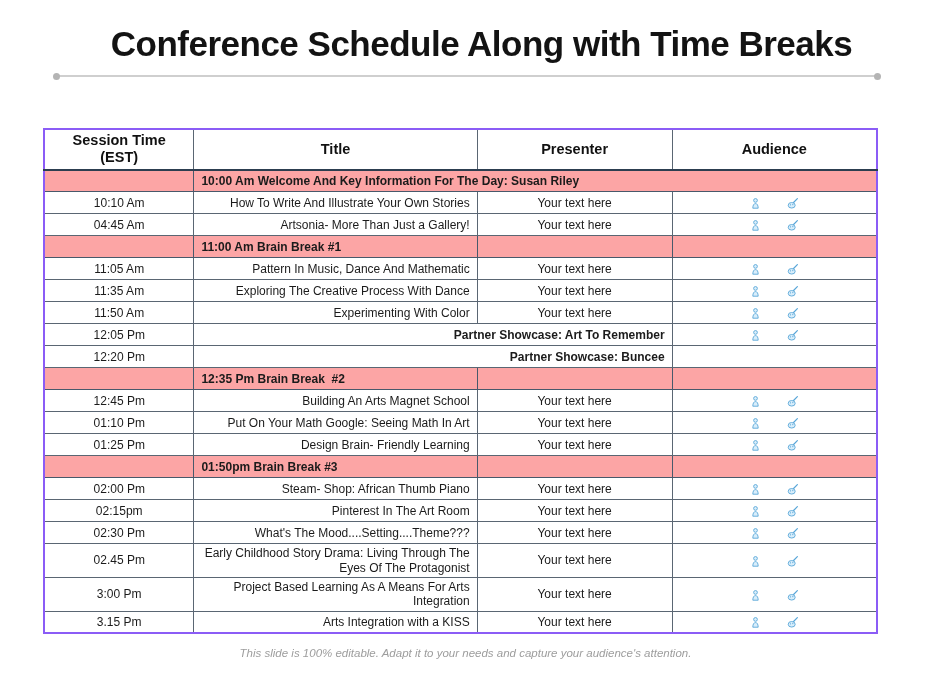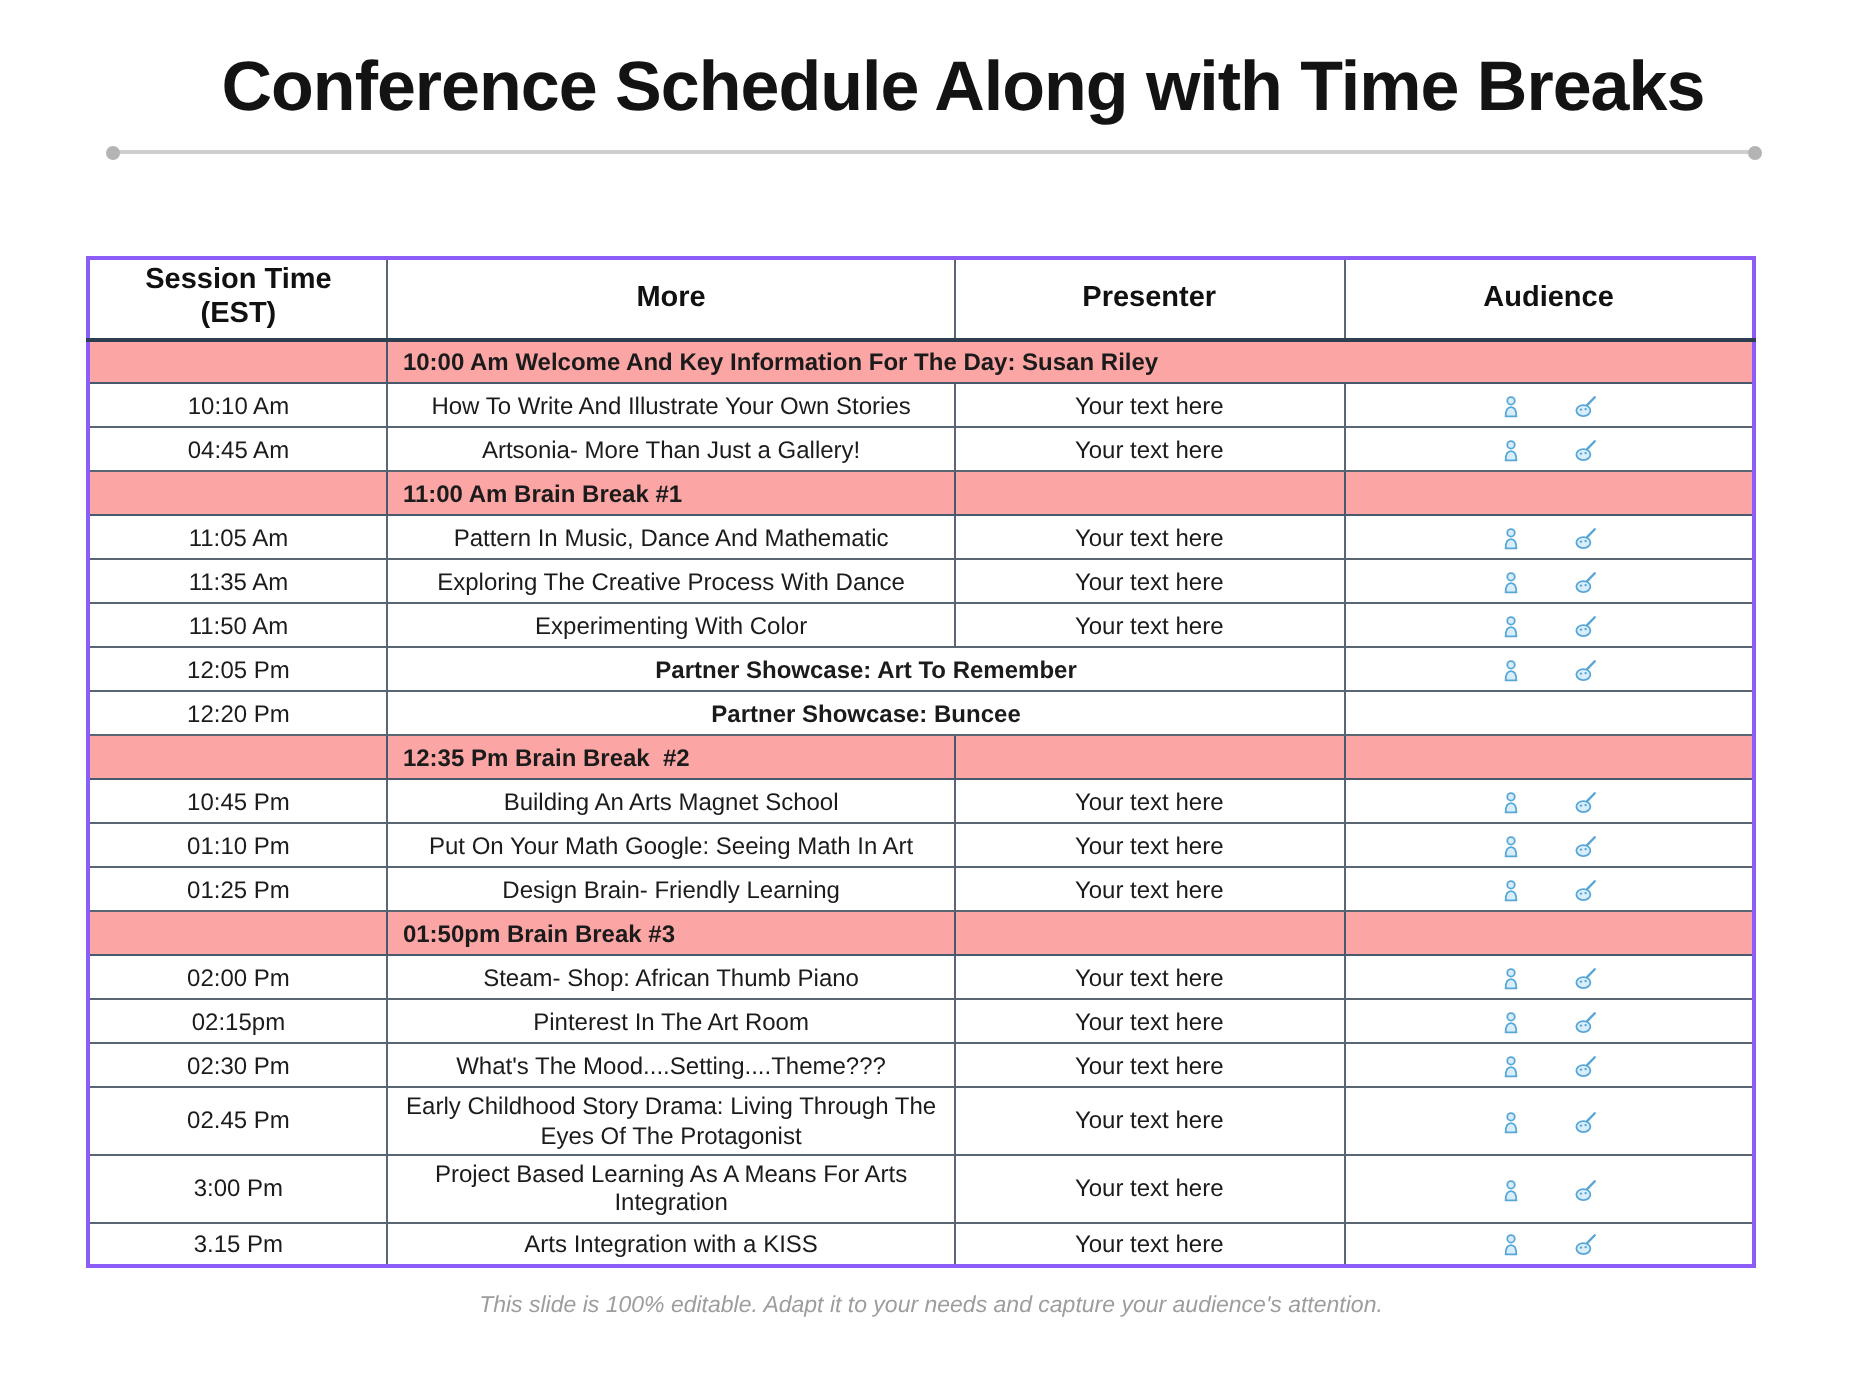--- a/index.html
+++ b/index.html
@@ -34,21 +34,21 @@
     line-height:1.2;
     overflow:hidden;
   }
   .schedule th{
     font-size:14.5px;font-weight:bold;text-align:center;height:27px;
     border-bottom:2px solid #2c3e50;background:#ffffff;color:#111;
   }
   tr.blue td{background:#fca5a5;border-color:#48596b;}
   td.c-time{text-align:center;}
   td.c-note{font-weight:bold;white-space:pre-wrap;}
-  td.c-title{text-align:center;margin-top:40px;}
+  td.c-title{text-align:right;margin-top:40px;}
   td.c-title.bold{font-weight:bold;}
   td.c-pres{text-align:center;}
   td.c-aud{text-align:center;}
   .aud-ic{width:13px;height:13px;vertical-align:middle;display:inline-block;}
   .aud-ic.second{margin-left:24px;}
 
   .footer-note{
     position:absolute;top:647px;left:0;width:100%;text-align:center;
     font-style:italic;color:#9d9d9d;font-size:11.5px;
   }
@@ -66,21 +66,21 @@
 <table class="schedule">
   <colgroup>
     <col style="width:18%">
     <col style="width:34%">
     <col style="width:23.4%">
     <col style="width:24.6%">
   </colgroup>
   <thead>
     <tr>
       <th>Session Time (EST)</th>
-      <th>More</th>
+      <th>Title</th>
       <th>Presenter</th>
       <th>Audience</th>
     </tr>
   </thead>
   <tbody>
       <tr class="blue">
         <td class="c-time"></td>
         <td class="c-note" colspan="3">10:00 Am Welcome And Key Information For The Day: Susan Riley</td>
       </tr>
       <tr>
@@ -177,21 +177,21 @@
         <td class="c-title bold" colspan="2">Partner Showcase: Buncee</td>
         <td class="c-aud"></td>
       </tr>
       <tr class="blue">
         <td class="c-time"></td>
         <td class="c-note">12:35 Pm Brain Break  #2</td>
         <td></td>
         <td></td>
       </tr>
       <tr>
-        <td class="c-time">10:45 Pm</td>
+        <td class="c-time">12:45 Pm</td>
         <td class="c-title">Building An Arts Magnet School</td>
         <td class="c-pres">Your text here</td>
         <td class="c-aud"><svg class="aud-ic" viewBox="0 0 16 16">
             <circle cx="8" cy="4.2" r="2.3" fill="#d9eefb" stroke="#58a6d8" stroke-width="1.1"></circle>
             <path d="M4.7 13.8 C4.7 9.9 6.1 8.1 8 8.1 C9.9 8.1 11.3 9.9 11.3 13.8 Z" fill="#d9eefb" stroke="#58a6d8" stroke-width="1.1"></path>
           </svg><svg class="aud-ic second" viewBox="0 0 16 16">
             <path d="M9.3 6.8 L14 2" stroke="#58a6d8" stroke-width="1.5" fill="none" stroke-linecap="round"></path>
             <ellipse cx="7" cy="10.2" rx="4.3" ry="3.4" fill="#d9eefb" stroke="#58a6d8" stroke-width="1.1"></ellipse>
             <circle cx="5.5" cy="9.6" r="0.75" fill="#58a6d8"></circle>
             <circle cx="8.4" cy="9.3" r="0.75" fill="#58a6d8"></circle>

